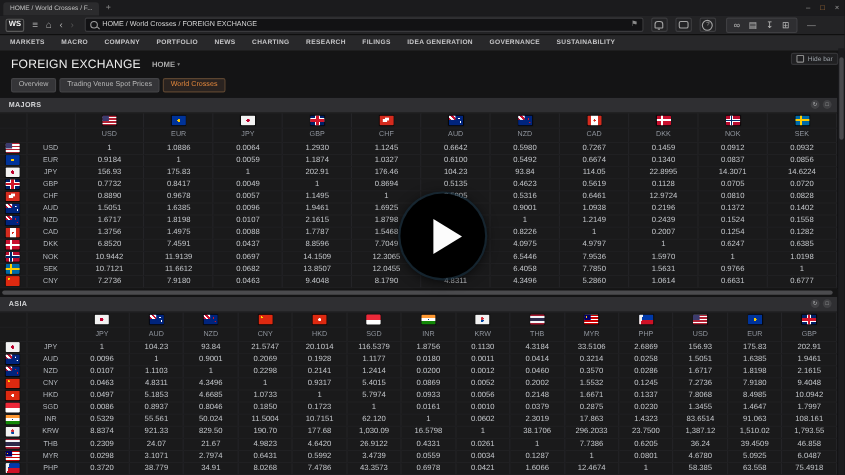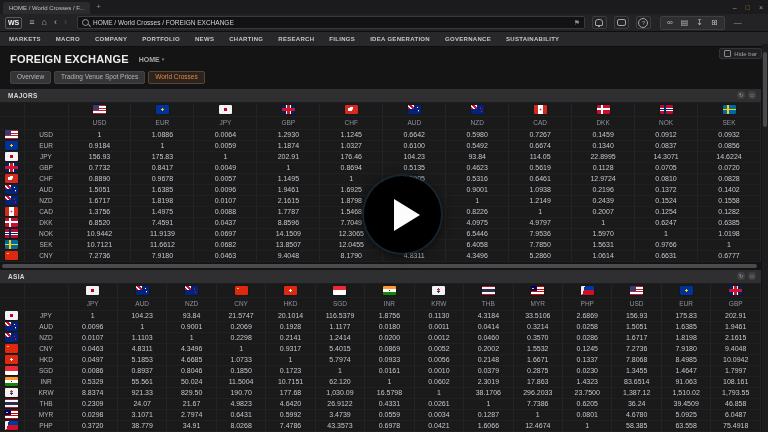--- a/index.html
+++ b/index.html
@@ -34,21 +34,21 @@
   
   .navbar{height:14px;background:#28282a;display:flex;align-items:center;padding:0 9px;position:relative;border-bottom:1px solid #0f0f0f}
   .navitems{display:flex;gap:15px}
   .nav-item{font-size:6px;font-weight:bold;color:#c7c7c9;letter-spacing:.3px;white-space:nowrap}
   .hidebar{position:absolute;right:6px;top:calc(100% + 2px);display:flex;gap:3px;align-items:center;
            font-size:6px;color:#9aa0a6;background:#202022;border:1px solid #343437;border-radius:2px;padding:1px 4px;z-index:6}
   .hb-ic{width:5px;height:5px;border:1px solid #8a8a8a;border-radius:1px}
   
   .content{position:absolute;top:45px;left:0;right:7px;bottom:0}
   .pagehead{padding:6px 0 0 10px;height:16px;display:flex;align-items:center;gap:10px}
-  .ptitle{font-size:11px;font-weight:bold;color:#ededed;letter-spacing:.2px}
+  .ptitle{font-size:11px;font-weight:normal;color:#ededed;letter-spacing:.2px}
   .scope{font-size:7px;font-weight:bold;color:#a8a8a8;display:flex;align-items:center;gap:2px}
   .caret{font-size:5px;color:#8a8a8a}
   .tabs{display:flex;gap:3px;padding:4px 0 5px 10px}
   .tab-btn{font-size:6.5px;color:#b6b6b6;background:#353538;border:1px solid #434346;border-radius:2px;padding:2px 6px;line-height:1;white-space:nowrap}
   .tab-btn.active{color:#e0863c;background:#2a2320;border-color:#5c4530}
   .secbar{height:13px;background:#2f2f32;border-bottom:1px solid #1e1e20;display:flex;align-items:center;padding:0 8px;position:relative}
   .sectitle{font-size:6.5px;font-weight:bold;color:#d4d5d7;letter-spacing:.3px}
   .secicons{position:absolute;right:5px;top:2px;display:flex;gap:3px}
   .sec-ic{width:8px;height:8px;border-radius:50%;background:#404043;color:#aaabad;font-size:5px;line-height:8px;text-align:center}
   

